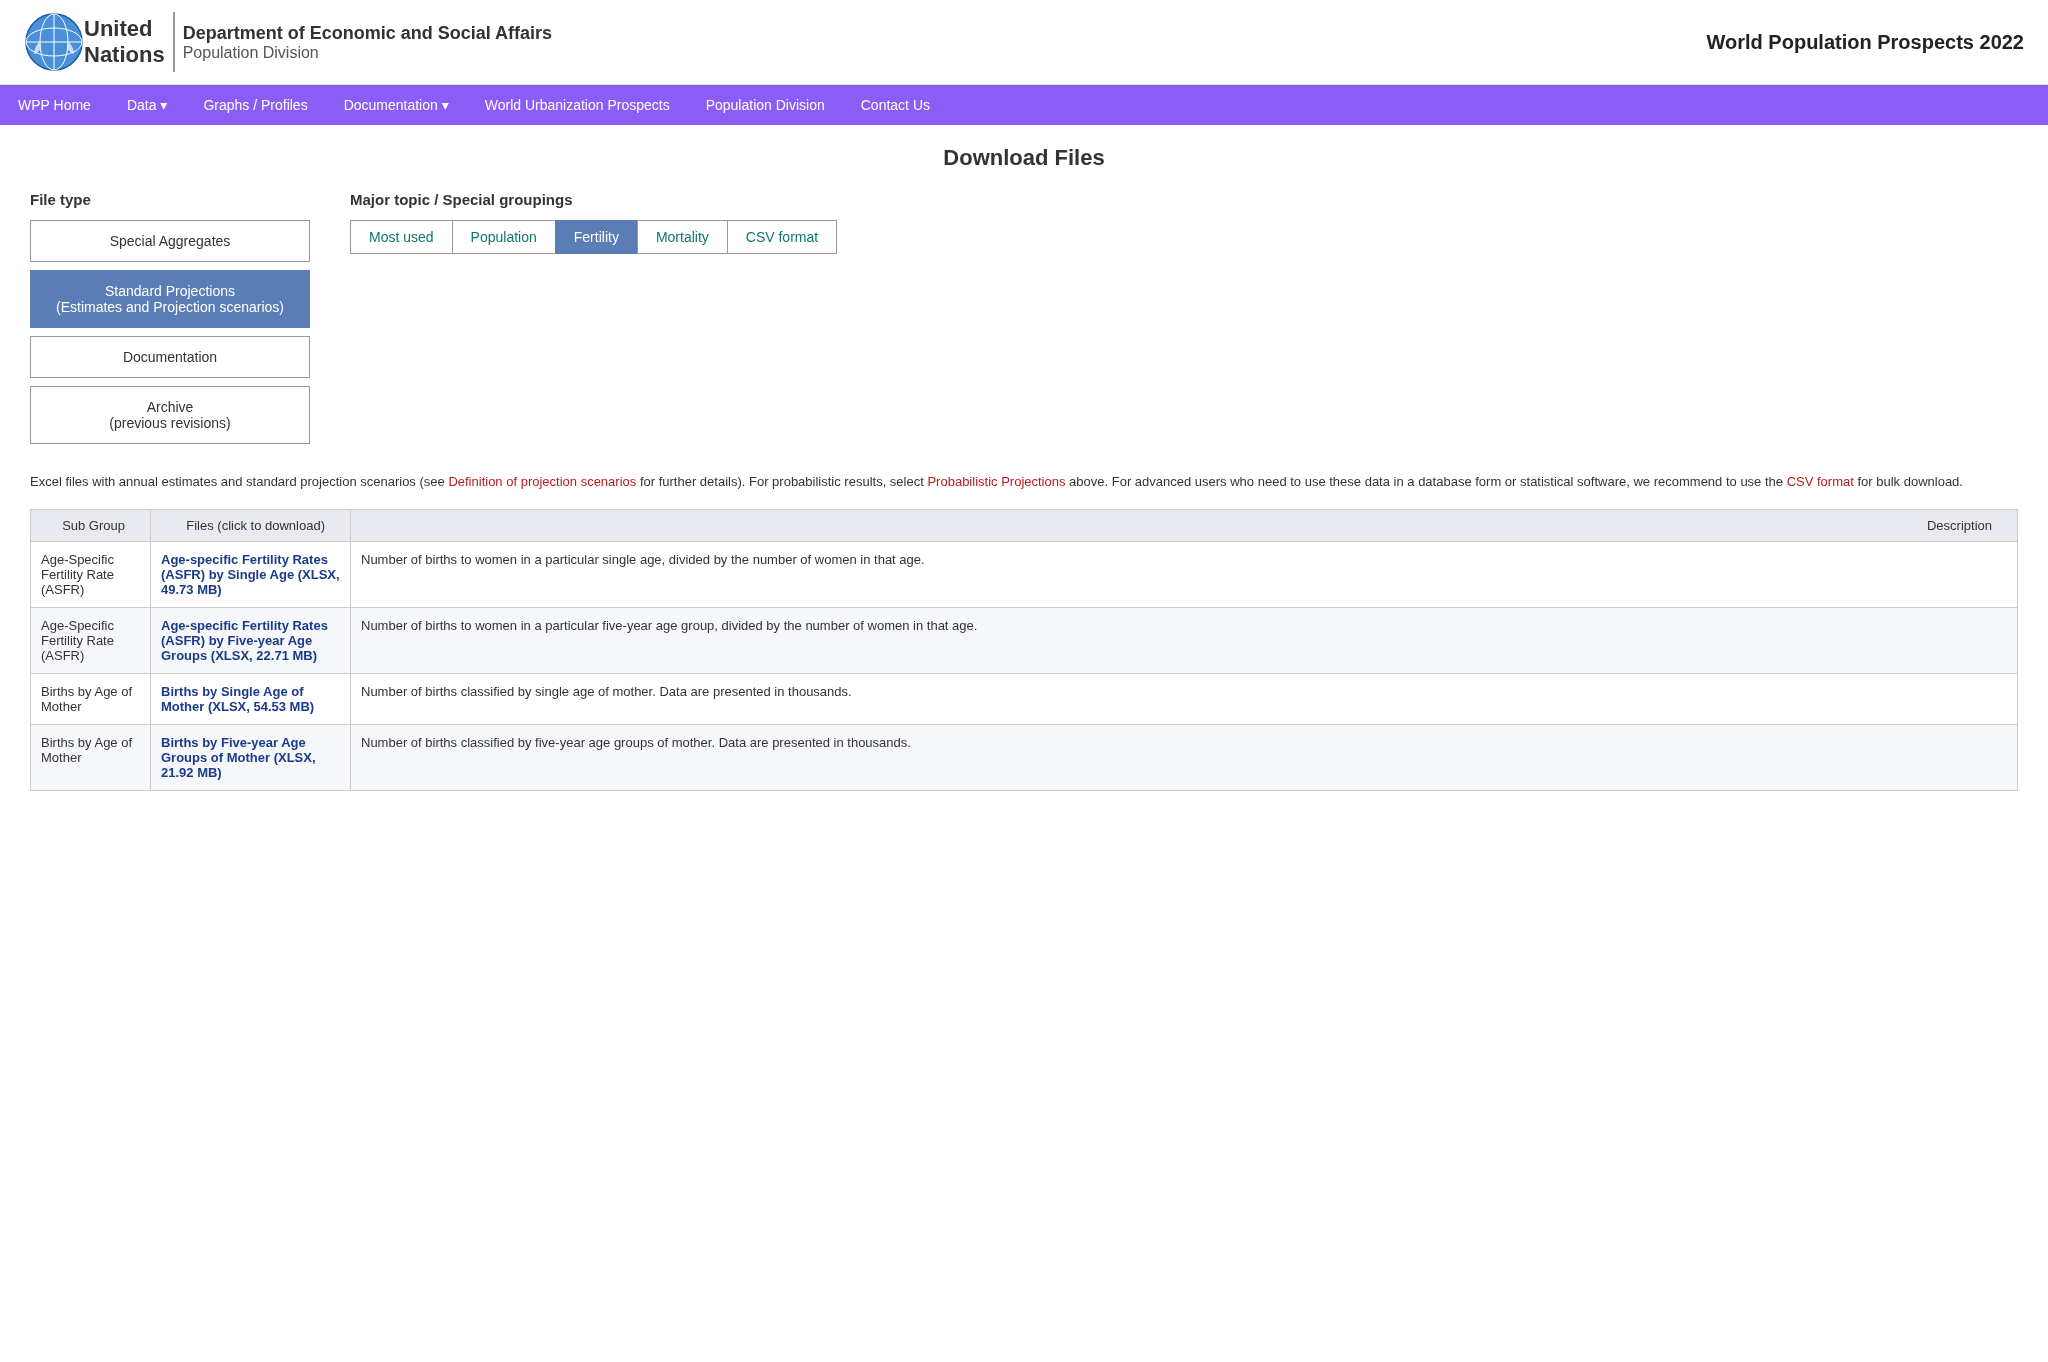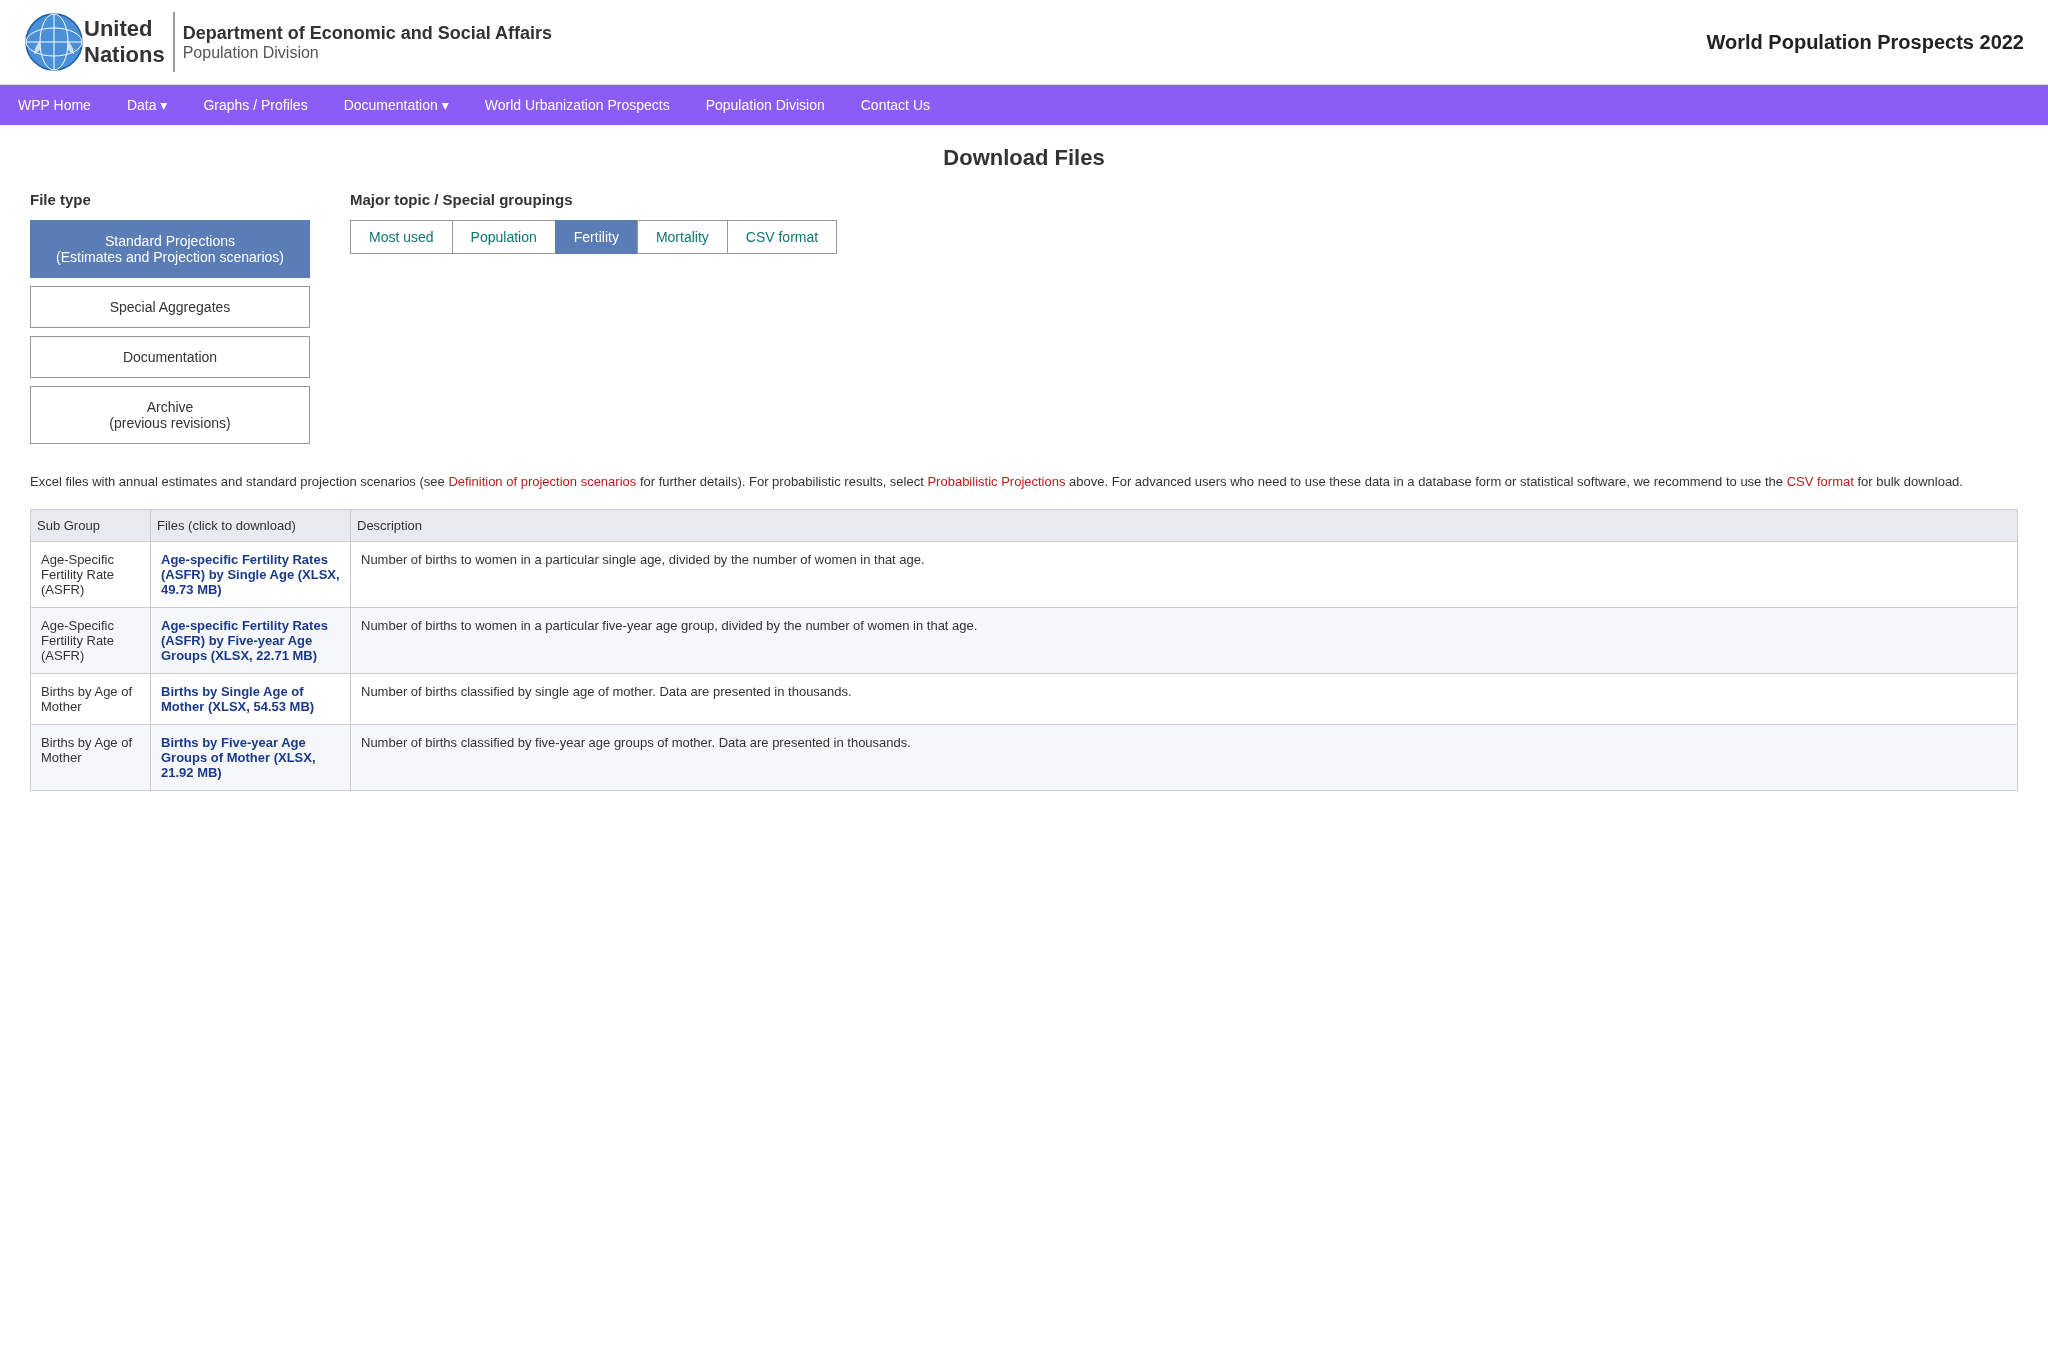--- a/index.html
+++ b/index.html
@@ -39,21 +39,21 @@
     .topic-buttons { display: flex; gap: 0; flex-wrap: wrap; margin-bottom: 20px; }
     .topic-btn { padding: 8px 18px; border: 1px solid #999; background: #fff; cursor: pointer; font-size: 14px; color: #0f766e; margin-right: -1px; }
     .topic-btn.active { background: #5a7db5; color: #fff; border-color: #5a7db5; }
 
     
     .description-text { font-size: 13px; color: #333; margin: 20px 0 16px 0; line-height: 1.6; }
     .description-text a { color: #b91c1c; text-decoration: none; font-weight: normal; }
 
     
     .data-table { width: 100%; border-collapse: collapse; font-size: 13px; }
-    .data-table th { background: #e8eaf0; border: 1px solid #ccc; padding: 8px 6px; text-align: left; font-weight: normal; }
+    .data-table th { background: #e8eaf0; border: 1px solid #ccc; padding: 8px 25px; text-align: right; font-weight: normal; }
     .data-table td { border: 1px solid #ccc; padding: 10px; vertical-align: top; }
     .data-table td a { color: #1a3a8a; text-decoration: none; font-weight: bold; }
     .data-table tr:nth-child(even) td { background: #f5f7fa; }
     .col-subgroup { width: 120px; }
     .col-files { width: 200px; }
     .col-desc { }
   </style>
 </head>
 <body>
 
@@ -96,22 +96,22 @@
 </nav>
 
 <div class="main">
   <div class="page-title">Download Files</div>
 
   <div class="content-layout">
 
     <div class="left-col">
       <div class="section-header">File type</div>
 
+      <button class="file-type-btn">Special Aggregates</button>
       <button class="file-type-btn active">Standard Projections<br>(Estimates and Projection scenarios)</button>
-      <button class="file-type-btn">Special Aggregates</button>
       <button class="file-type-btn">Documentation</button>
       <button class="file-type-btn">Archive<br>(previous revisions)</button>
     </div>
 
     <div class="right-col">
       <div class="section-header">Major topic / Special groupings</div>
 
       <div class="topic-buttons">
         <button class="topic-btn">Most used</button>
         <button class="topic-btn">Population</button>

